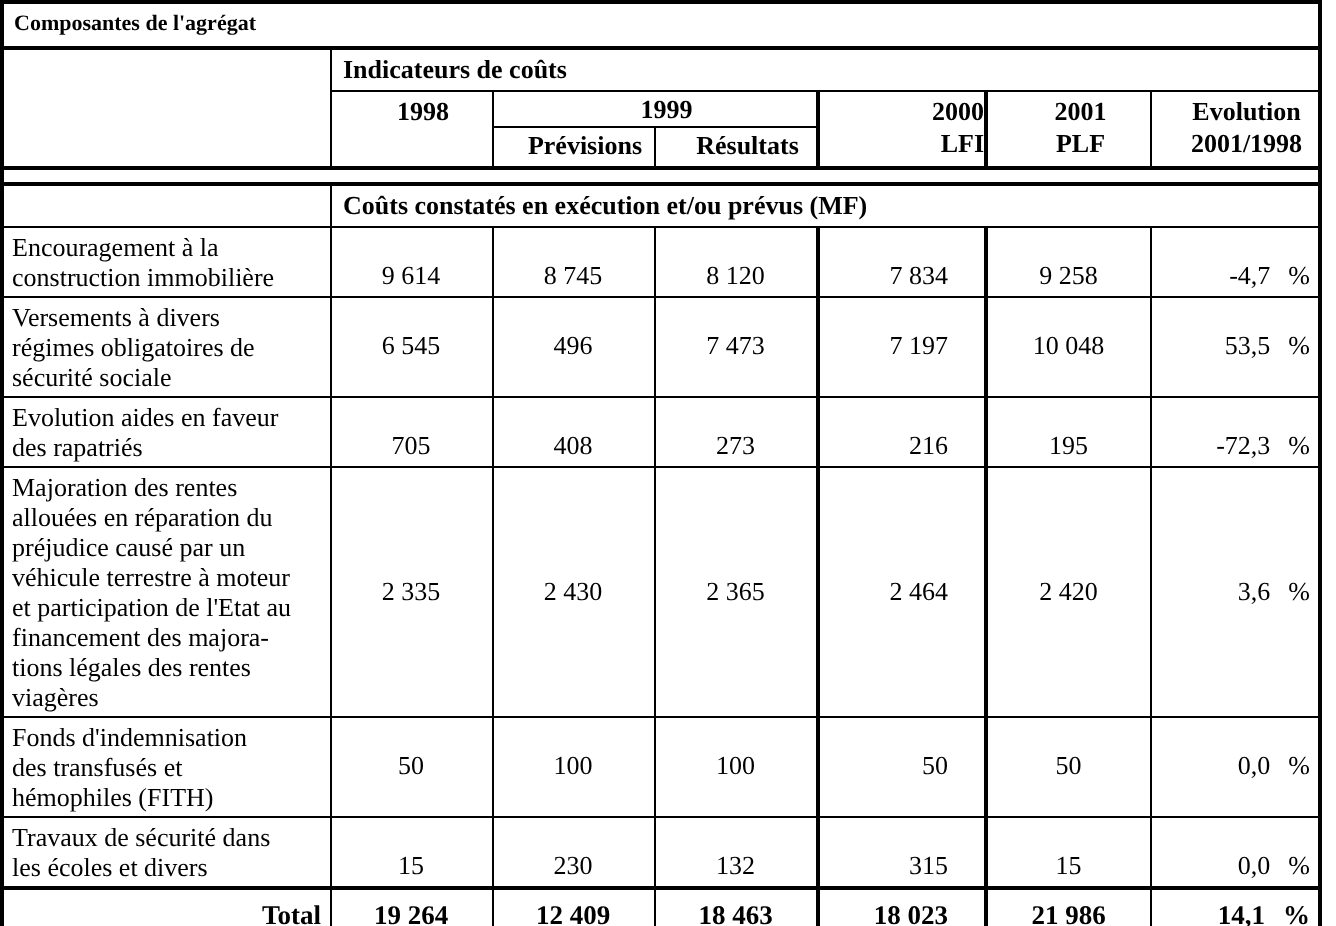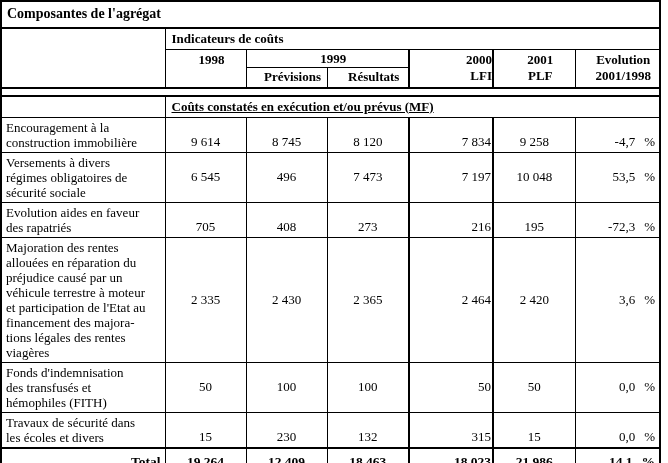--- a/index.html
+++ b/index.html
@@ -26,28 +26,28 @@
   col.c-label { width: 164px; }
   col.c-1998  { width: 81px; }
   col.c-prev  { width: 81px; }
   col.c-res   { width: 82px; }
   col.c-2000  { width: 84px; }
   col.c-2001  { width: 82px; }
   col.c-evo   { width: 85px; }
 
   .title-cell {
     font-weight: bold;
-    font-size: 14px;
+    font-size: 11px;
     padding: 4px 2px 5px 5px;
     border-bottom: 2px solid #000;
   }
   tr.r-ind    { height: 20px; }
   tr.r-years  { height: 18px; }
   tr.r-sub    { height: 20px; }
-  tr.r-costs  { height: 18px; text-decoration: underline; }
+  tr.r-costs  { height: 18px; }
 
   .ind-cell {
     font-weight: bold;
     padding: 2px 2px 2px 6px;
   }
   .head-cell {
     font-weight: bold;
     text-align: center;
     vertical-align: middle;
     padding-left: 12px;
@@ -66,21 +66,21 @@
   }
   .label-cell {
     white-space: pre-line;
     line-height: 15px;
     padding: 2px 2px 2px 4px;
     vertical-align: top;
   }
   .num {
     text-align: center;
     vertical-align: middle;
-    padding: 1px 1px;
+    padding: 1px 18px;
   }
   tr.vb .num { vertical-align: bottom; padding-bottom: 2px; }
   .thickcol {
     border-left: 2px solid #000;
     border-right: 2px solid #000;
     text-align: right;
   }
   .evo {
     text-align: right;
     padding-right: 4px;

